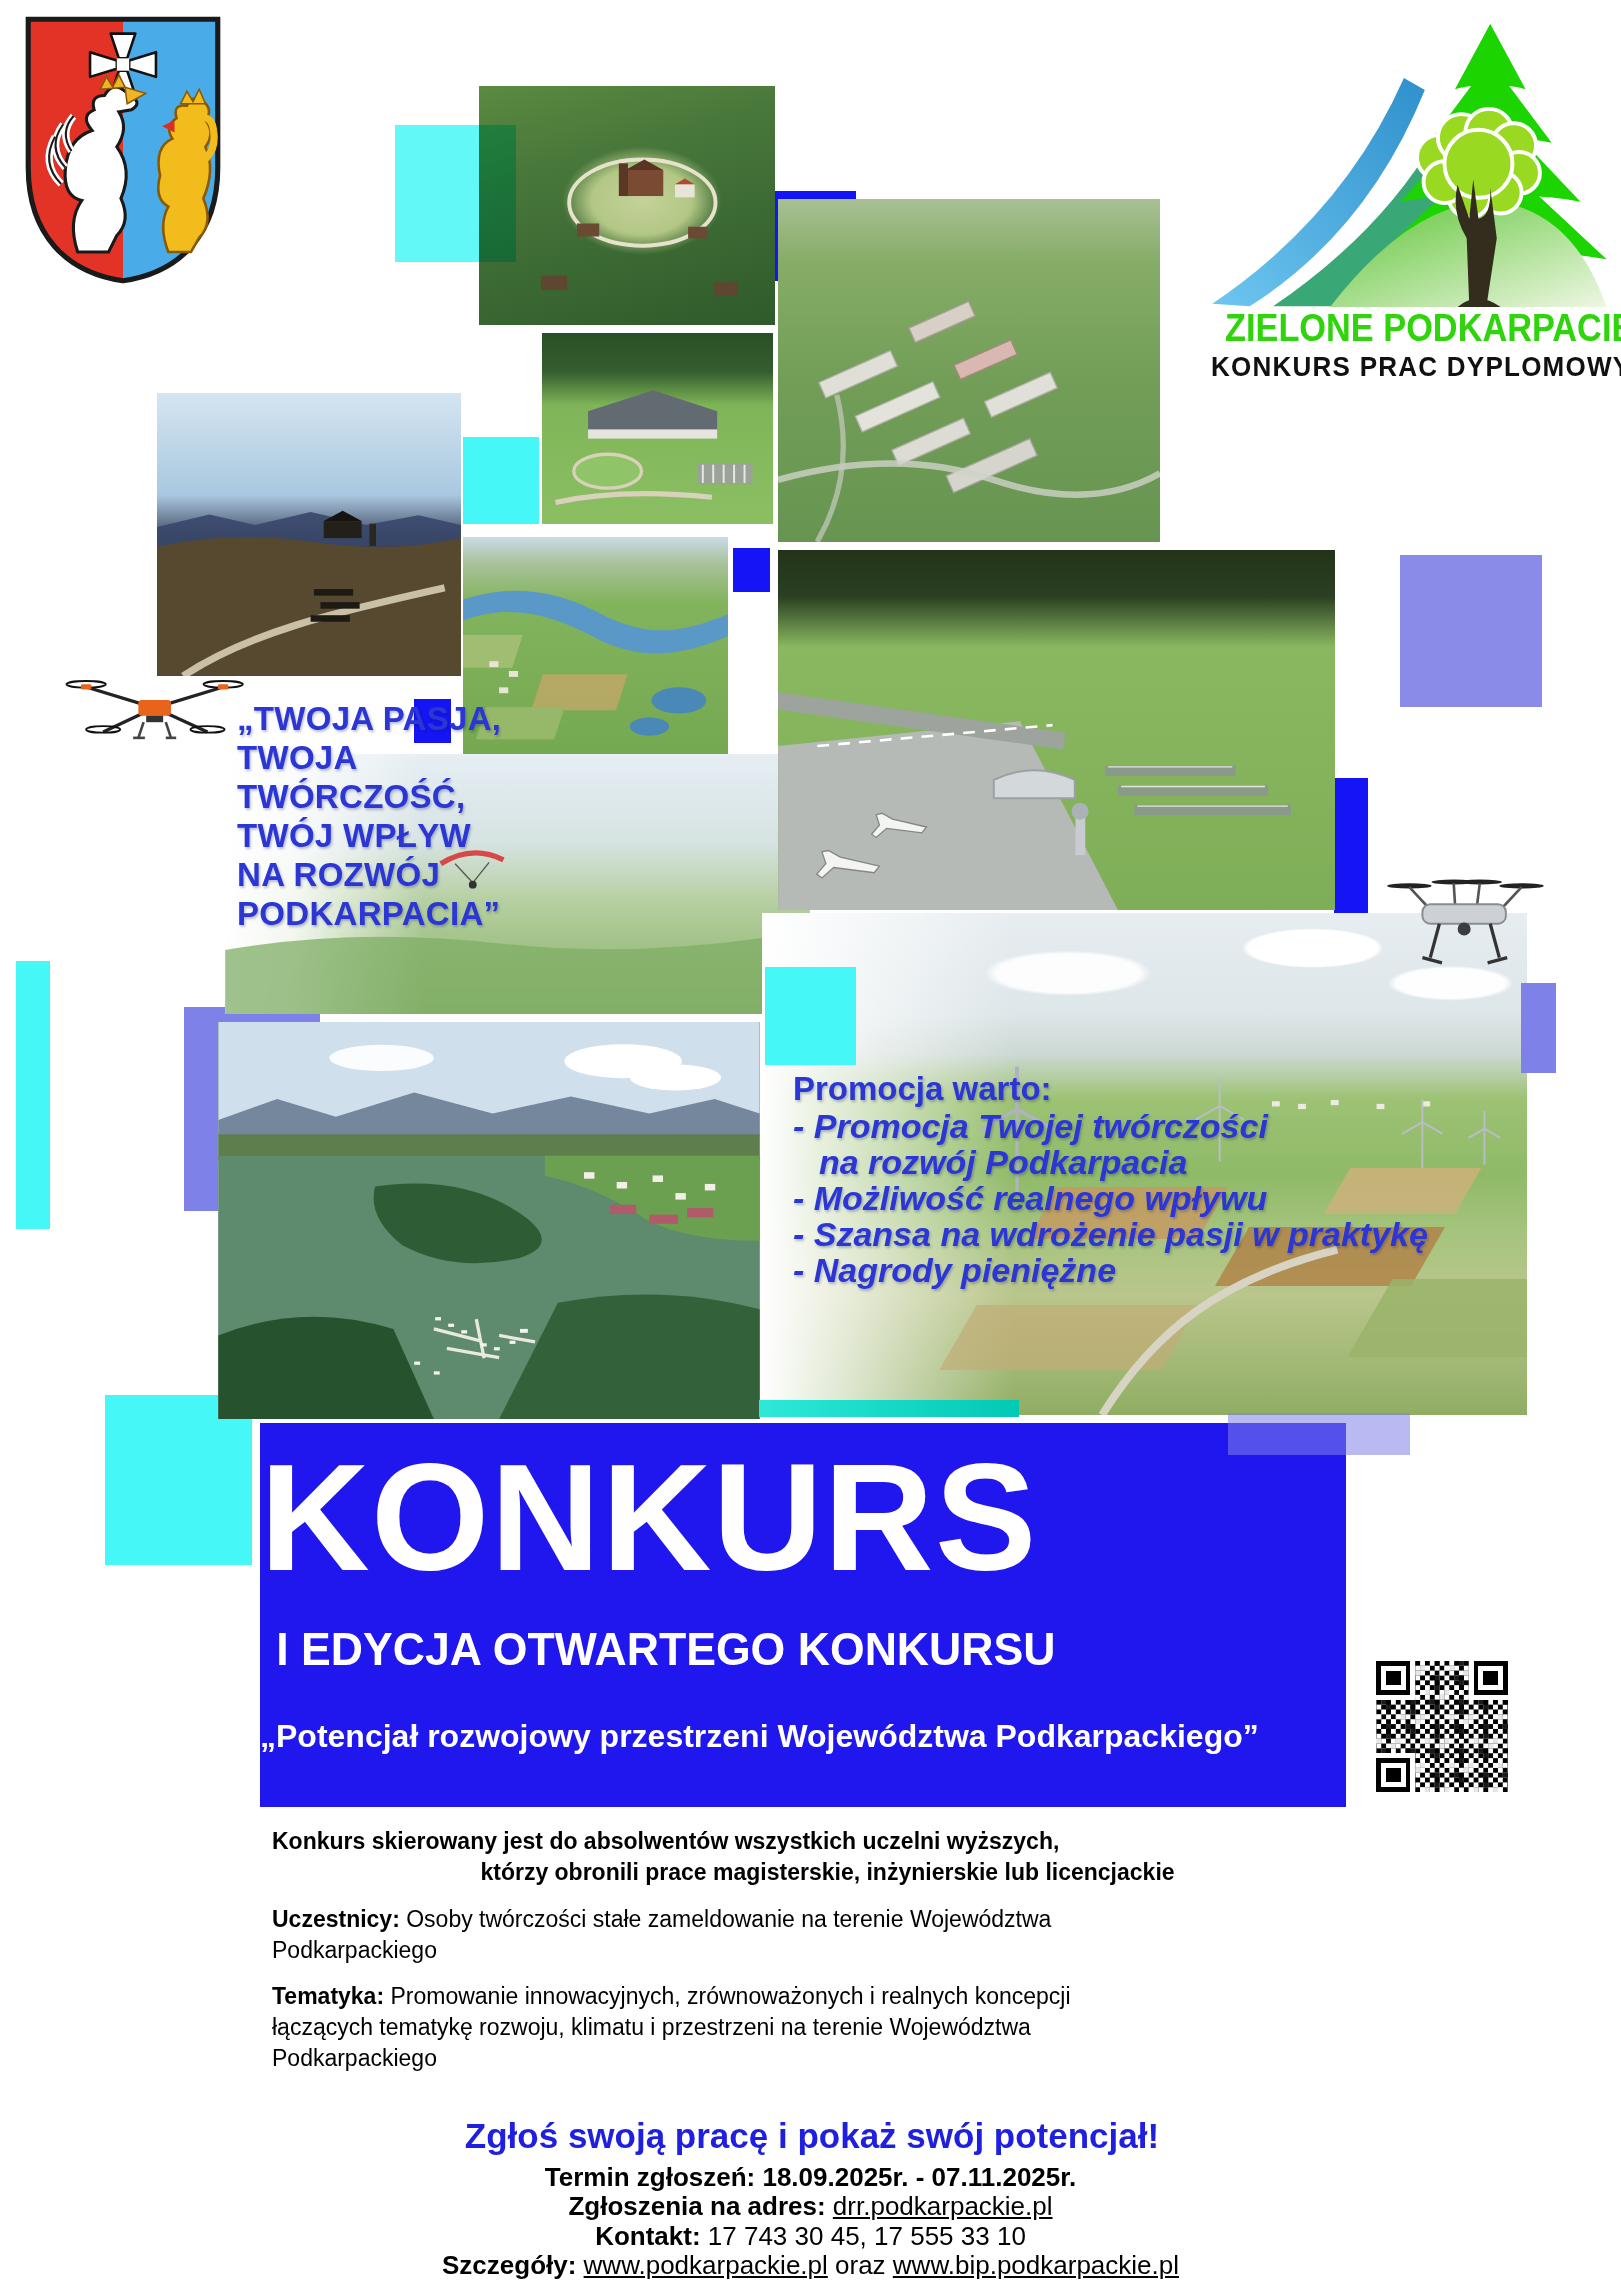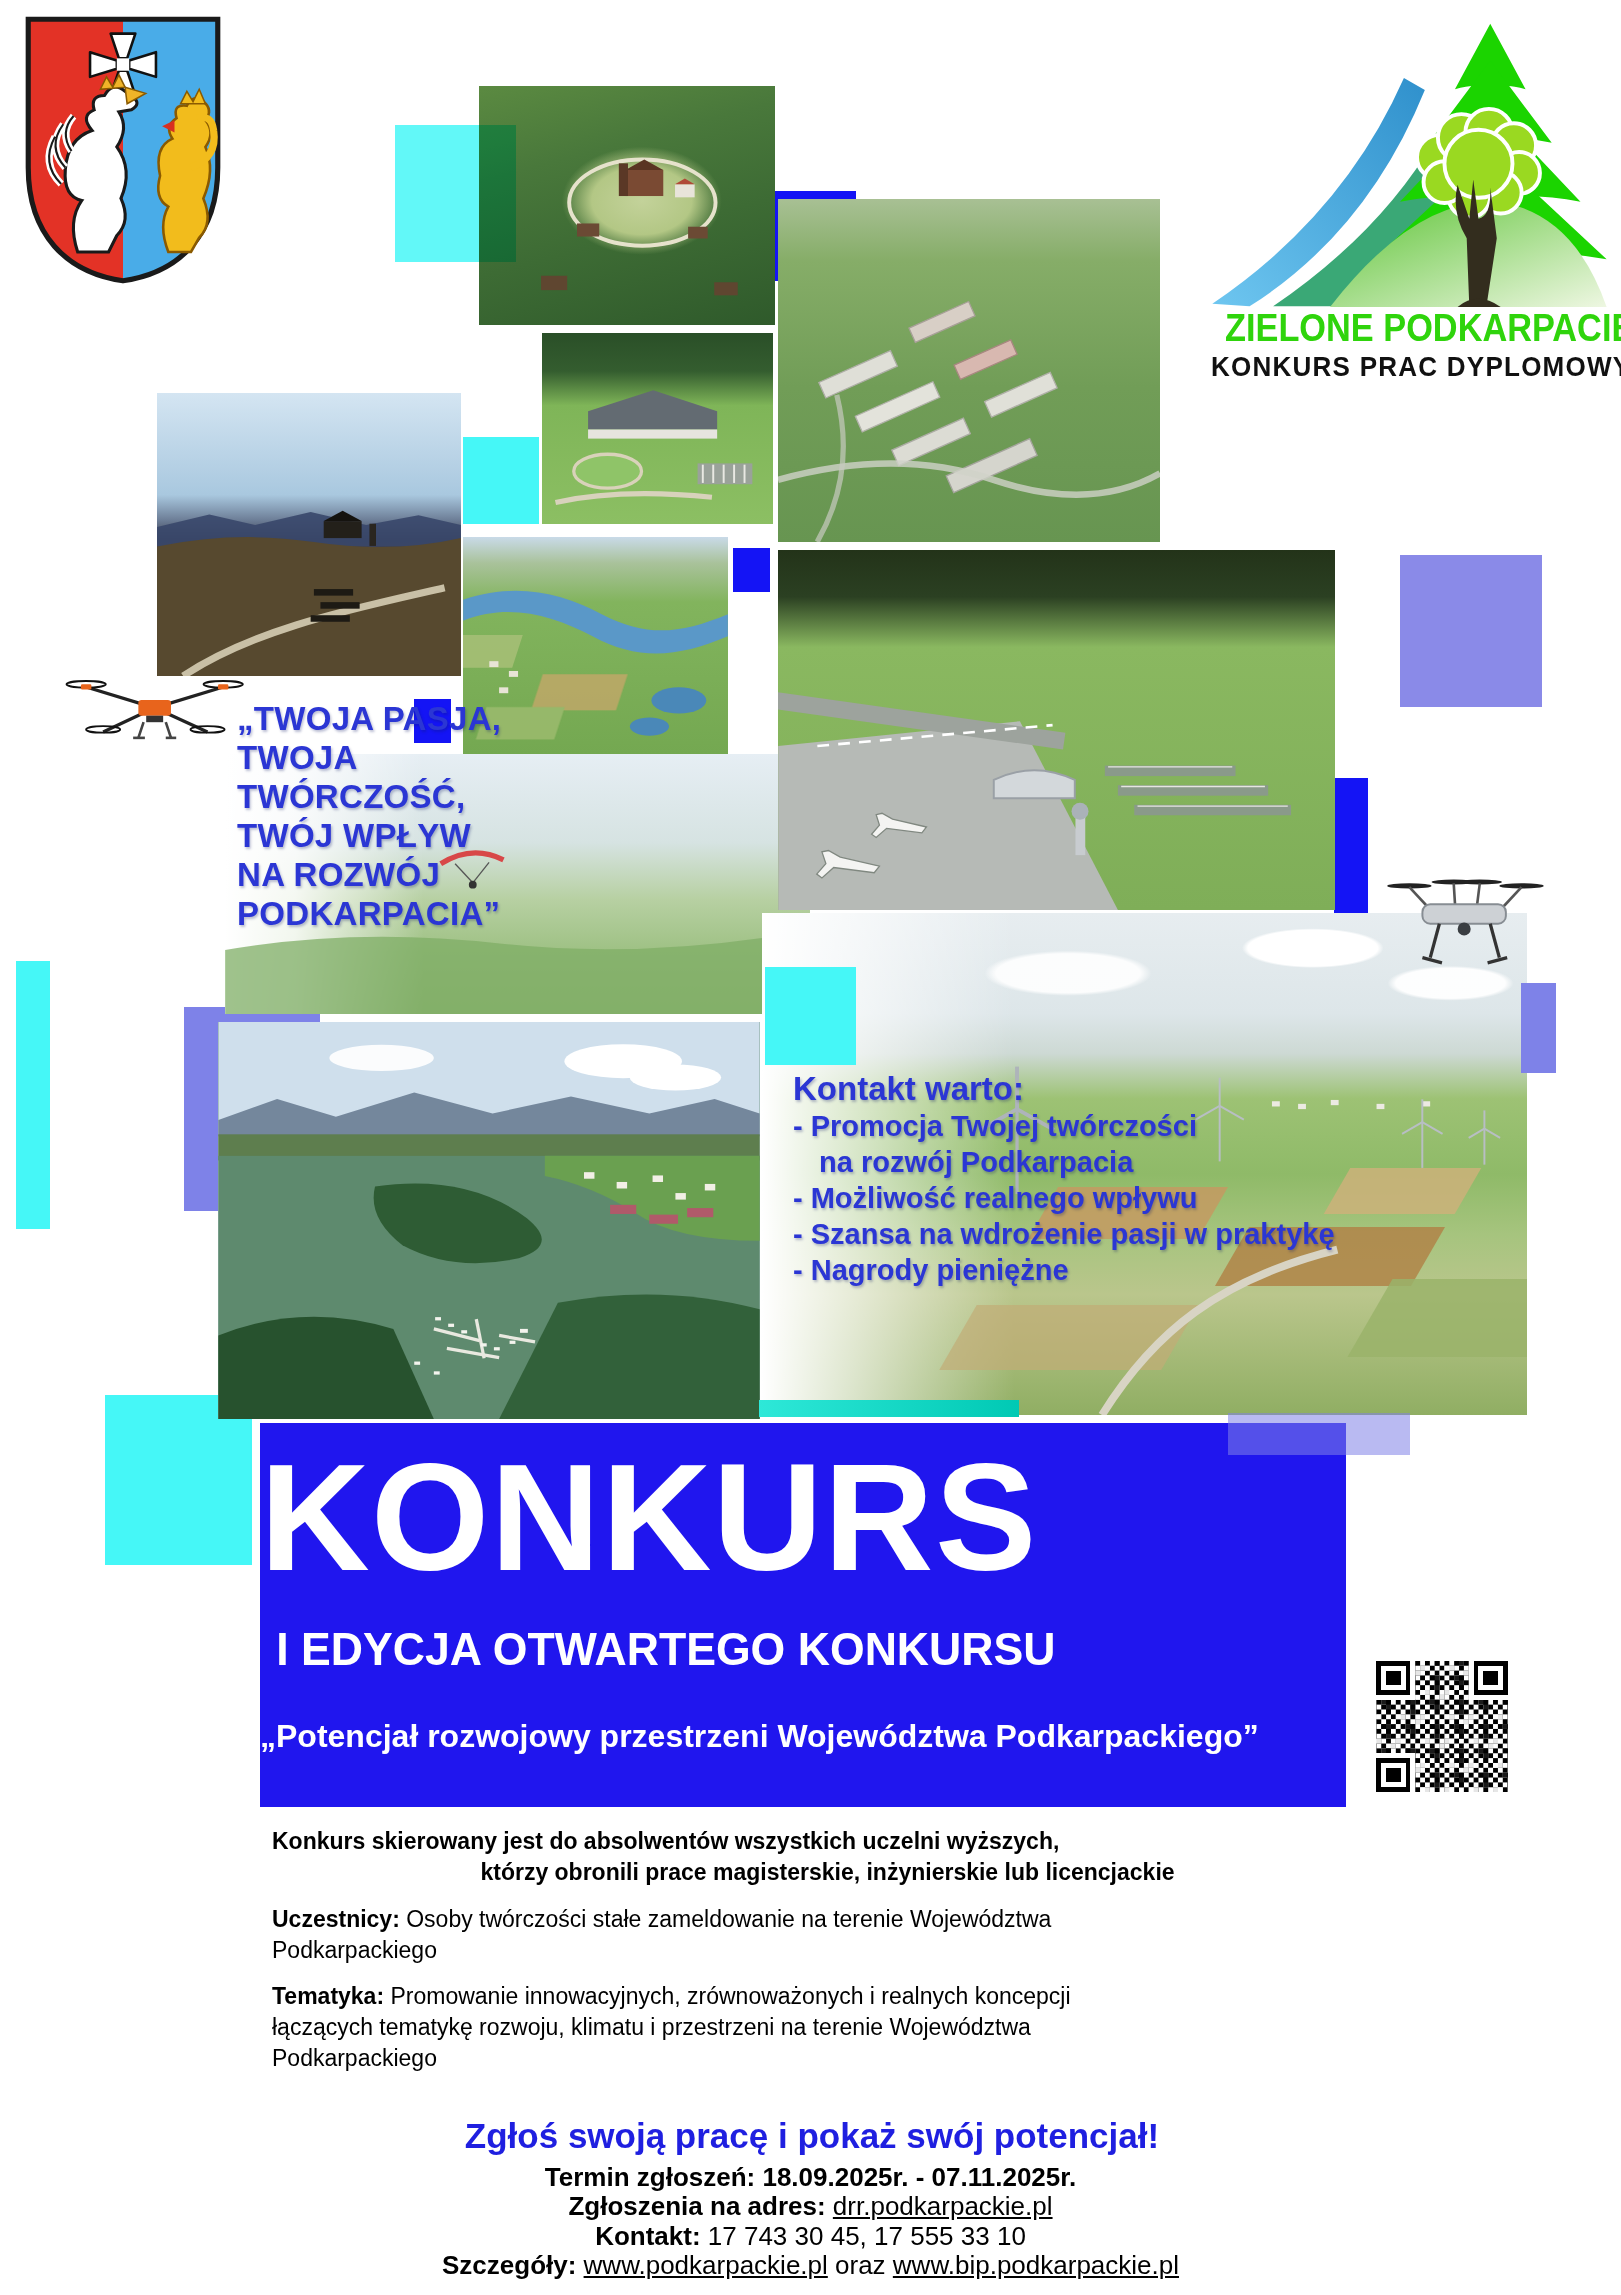--- a/index.html
+++ b/index.html
@@ -36,21 +36,21 @@
     background:linear-gradient(90deg,#ffffff 0%,rgba(255,255,255,.65) 12%,rgba(255,255,255,0) 33%),
     radial-gradient(118px 33px at 72% 7%, #fff 0 55%, rgba(255,255,255,0) 60%),
     radial-gradient(144px 39px at 40% 12%, rgba(255,255,255,.9) 0 50%, rgba(255,255,255,0) 58%),
     radial-gradient(105px 29px at 90% 14%, rgba(255,255,255,.95) 0 52%, rgba(255,255,255,0) 60%),
     linear-gradient(180deg,#e7edf0 0%,#dde6e9 20%,#cdd9d4 28%,#9dc274 37%,#8fba68 52%,#a6c47e 64%,#bac68c 76%,#90ae63 100%);}
   .patch{position:absolute;opacity:.85;}
   
   #quote-block{left:237px;top:699px;font-size:33px;line-height:39px;letter-spacing:0.3px;}
   #benefits{left:793px;top:1070px;}
   #benefits .bh{font-size:33px;line-height:38px;}
-  #benefits .bi{font-size:29px;line-height:36px;}
+  #benefits .bi{font-size:34px;line-height:36px;font-style:italic;}
   #benefits .indent{padding-left:26px;}
   #banner{left:260px;top:1423px;width:1086px;height:384px;background:#2016ee;z-index:2;text-align:left;color:#fff;}
   #banner .t1{position:absolute;left:0;width:100%;top:14.4px;font-size:152px;line-height:160px;font-weight:bold;letter-spacing:1.3px;}
   #banner .t2{position:absolute;left:0;width:100%;top:199px;font-size:46px;font-weight:bold;transform:scaleX(.97);}
   #banner .t3{position:absolute;left:0;width:100%;top:295px;font-size:32px;font-weight:bold;}
   #details{left:272px;top:1826px;width:1111px;color:#000;font-size:23px;line-height:31px;z-index:4;}
   #details .para{margin-bottom:15.7px;}
   #details b{font-weight:bold;}
   #cta{left:260px;top:2116px;width:1104px;text-align:center;color:#1f1fe0;font-weight:bold;font-size:35px;z-index:4;}
   .fline{position:absolute;left:0;width:1621px;text-align:center;font-size:26px;line-height:29px;color:#000;z-index:4;}
@@ -402,21 +402,21 @@
   <div class="abs z4 blue-text" id="quote-block">
     <div>„TWOJA PASJA,</div>
     <div>TWOJA</div>
     <div>TWÓRCZOŚĆ,</div>
     <div>TWÓJ WPŁYW</div>
     <div>NA ROZWÓJ</div>
     <div>PODKARPACIA”</div>
   </div>
 
   <div class="abs z4 blue-text" id="benefits">
-    <div class="bh">Kontakt warto:</div>
+    <div class="bh">Promocja warto:</div>
     <div class="bi">- Promocja Twojej twórczości</div>
     <div class="bi indent">na rozwój Podkarpacia</div>
     <div class="bi">- Możliwość realnego wpływu</div>
     <div class="bi">- Szansa na wdrożenie pasji w praktykę</div>
     <div class="bi">- Nagrody pieniężne</div>
   </div>
 
   <div class="abs" id="banner">
     <div class="t1">KONKURS</div>
     <div class="t2">I EDYCJA OTWARTEGO KONKURSU</div>

